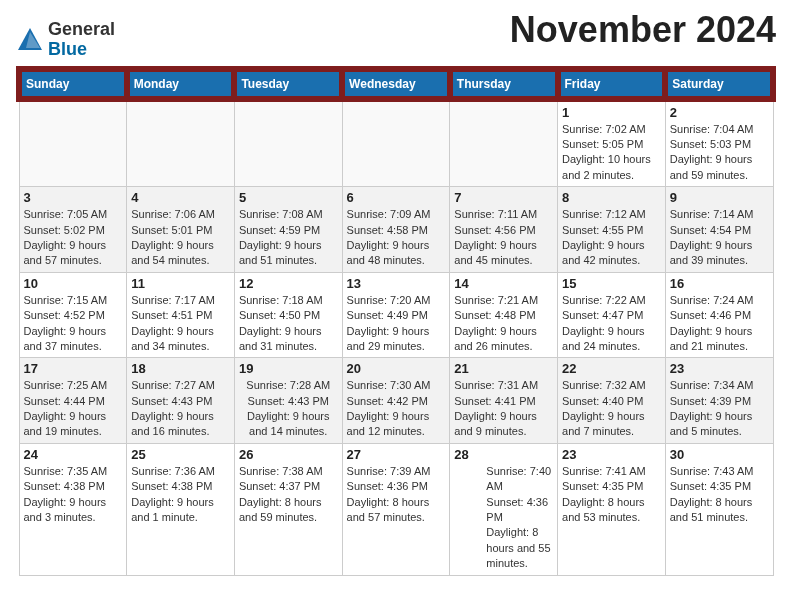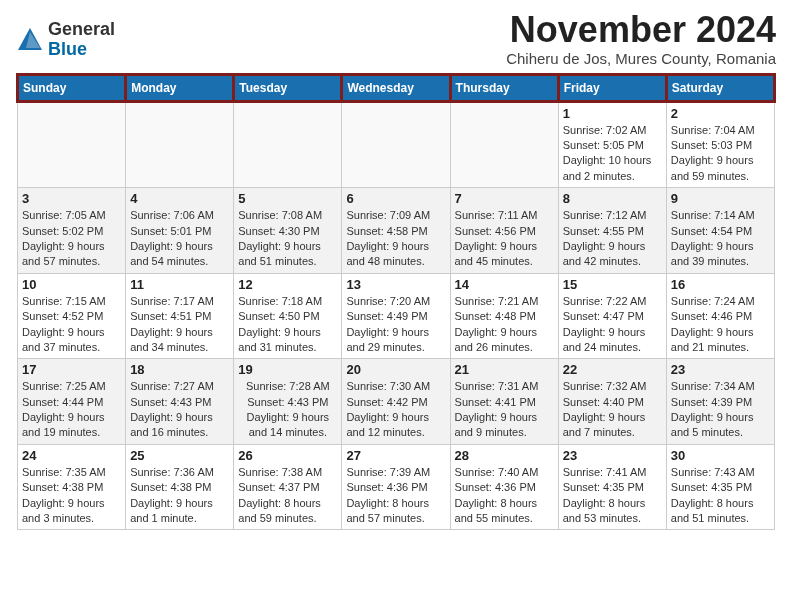--- a/index.html
+++ b/index.html
@@ -56,21 +56,21 @@
       border-collapse: collapse;
       table-layout: fixed;
     }
     .calendar th {
       background-color: #1a6faf;
       color: #fff;
       font-size: 12px;
       font-weight: bold;
       padding: 5px 4px;
       text-align: left;
-      border: 3px solid #7f1d1d;
+      border: 6px solid #7f1d1d;
     }
     .calendar td {
       border: 1px solid #ccc;
       vertical-align: top;
       padding: 3px 4px;
       font-size: 9.5px;
       color: #333;
       height: 78px;
       background: #fff;
     }
@@ -103,21 +103,20 @@
         <polygon points="14,2 26,24 2,24" fill="#1a6faf"></polygon>
         <polygon points="14,6 24,22 10,22" fill="#fff" opacity="0.3"></polygon>
       </svg>
       <div class="logo-text">
         <span class="logo-general">General</span><br>
         <span class="logo-blue">Blue</span>
       </div>
     </div>
     <div class="title-block">
       <div class="month-title">November 2024</div>
-      <div class="subtitle">Chiheru de Jos, Mures County, Romania</div>
     </div>
   </div>
 
   <table class="calendar">
     <thead>
       <tr>
         <th>Sunday</th>
         <th>Monday</th>
         <th>Tuesday</th>
         <th>Wednesday</th>
@@ -155,21 +154,21 @@
           </td>
           <td>
             <span class="day-num">4</span>
             <div class="day-info" style="white-space: pre-line;">Sunrise: 7:06 AM
 Sunset: 5:01 PM
 Daylight: 9 hours and 54 minutes.</div>
           </td>
           <td>
             <span class="day-num">5</span>
             <div class="day-info" style="white-space: pre-line;">Sunrise: 7:08 AM
-Sunset: 4:30 PM
+Sunset: 4:59 PM
 Daylight: 9 hours and 51 minutes.</div>
           </td>
           <td>
             <span class="day-num">6</span>
             <div class="day-info" style="white-space: pre-line;">Sunrise: 7:09 AM
 Sunset: 4:58 PM
 Daylight: 9 hours and 48 minutes.</div>
           </td>
           <td>
             <span class="day-num">7</span>
@@ -298,21 +297,21 @@
 Daylight: 8 hours and 59 minutes.</div>
           </td>
           <td>
             <span class="day-num">27</span>
             <div class="day-info" style="white-space: pre-line;">Sunrise: 7:39 AM
 Sunset: 4:36 PM
 Daylight: 8 hours and 57 minutes.</div>
           </td>
           <td>
             <span class="day-num">28</span>
-            <div class="day-info" style="white-space: pre-line;">Sunrise: 7:40 AM
+            <div class="day-info" style="white-space: pre-line; margin-left: 32px;">Sunrise: 7:40 AM
 Sunset: 4:36 PM
 Daylight: 8 hours and 55 minutes.</div>
           </td>
           <td>
             <span class="day-num">23</span>
             <div class="day-info" style="white-space: pre-line;">Sunrise: 7:41 AM
 Sunset: 4:35 PM
 Daylight: 8 hours and 53 minutes.</div>
           </td>
           <td>

